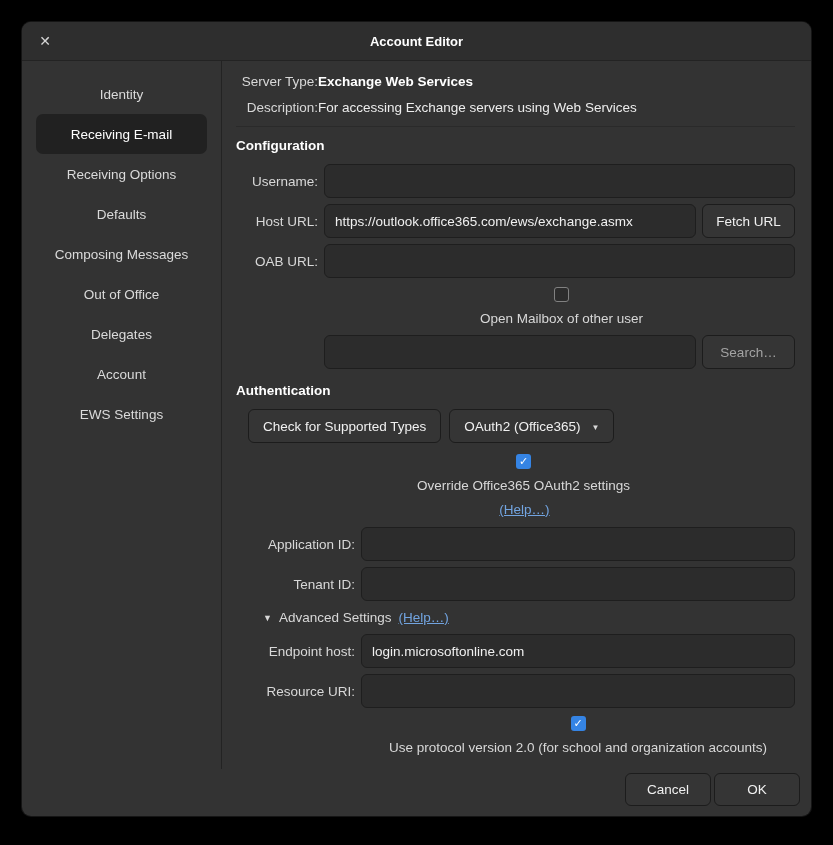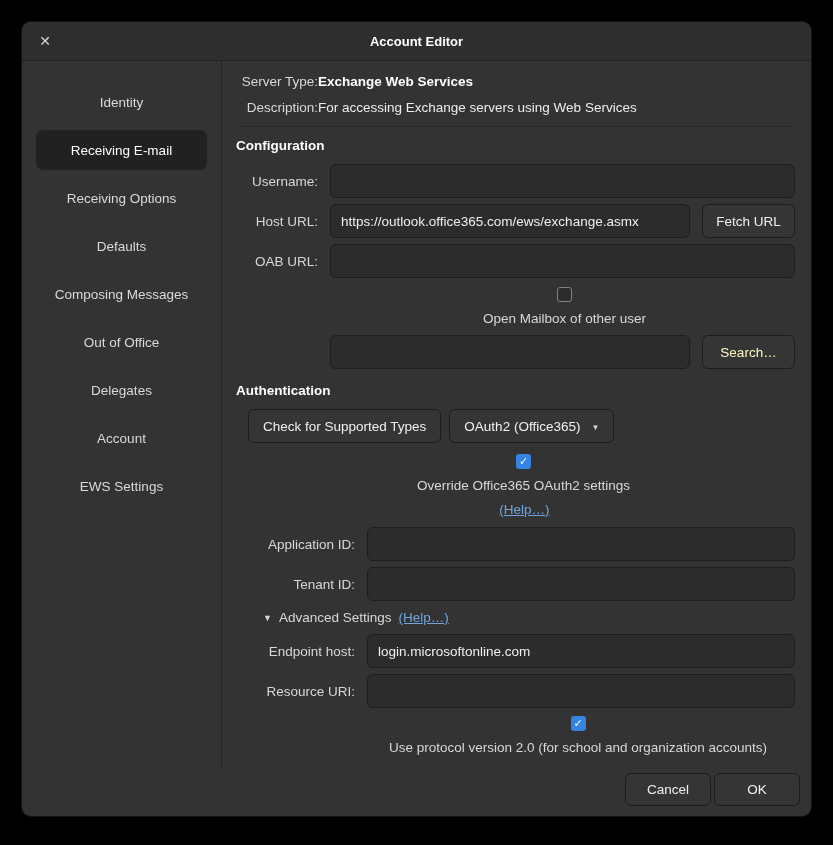--- a/index.html
+++ b/index.html
@@ -21,51 +21,51 @@
   .close-btn {
     position:absolute; left:11px; top:50%; transform:translateY(-50%);
     width:24px; height:24px; display:flex; align-items:center; justify-content:center;
     color:#d6d6d6; font-size:14px; border-radius:5px; cursor:default;
   }
   .win-title { color:#ffffff; font-weight:700; font-size:13px; }
   
   .body { flex:1 1 auto; display:flex; min-height:0; }
   .sidebar { flex:0 0 200px; border-right:1px solid #232323; padding-top:13px; box-sizing:border-box; }
   .side-item {
-    height:40px; margin:8px 14px; display:flex; align-items:center; justify-content:center;
+    height:40px; margin:0 14px; display:flex; align-items:center; justify-content:center;
     font-size:13.5px; color:#dadada; border-radius:7px;
   }
   .side-item.selected { background:#212121; color:#ffffff; }
   .content {
     flex:1 1 auto; padding:13px 16px 0 14px; box-sizing:border-box;
     font-size:13.5px; color:#d8d8d8; overflow:hidden;
   }
   
   .info-row { display:grid; grid-template-columns:82px 1fr; align-items:baseline; margin-bottom:11px; }
   .info-value { color:#ededed; }
   .bold { font-weight:700; color:#ffffff; }
   .separator { height:1px; background:#2a2a2a; margin:10px 0 11px; }
   .section-heading { font-weight:700; color:#ffffff; margin:2px 0 11px; }
   
-  .form-row { display:grid; grid-template-columns:82px 1fr; column-gap:12px; align-items:center; margin-bottom:6px; }
+  .form-row { display:grid; grid-template-columns:82px 1fr; column-gap:6px; align-items:center; margin-bottom:6px; }
   .form-row.with-btn { grid-template-columns:82px 1fr 93px; }
   .form-row.auth { grid-template-columns:119px 1fr; }
   .form-label { text-align:right; color:#d8d8d8; white-space:nowrap; }
   .entry {
     height:34px; width:100%; box-sizing:border-box;
     background:#2c2c2c; border:1px solid #1e1e1e; border-radius:6px;
     color:#f0f0f0; padding:0 10px; font-size:13.5px; font-family:inherit; outline:none;
   }
   .btn {
     height:34px; box-sizing:border-box;
     background:#353535; border:1px solid #1c1c1c; border-radius:6px;
     color:#f0f0f0; font-size:13.5px; font-family:inherit; padding:0 14px;
     display:flex; align-items:center; justify-content:center; white-space:nowrap; cursor:default;
   }
-  .btn.disabled { color:#fef9c3; }
+  .btn.disabled { color:#a3a3a3; }
   
   .checkbox-row { display:flex; align-items:center; gap:9px;flex-direction:column; }
   .checkbox { width:15px; height:15px; border-radius:3px; box-sizing:border-box; flex:0 0 auto; }
   .checkbox.unchecked { background:#2c2c2c; border:1px solid #818181; }
   .checkbox.checked {
     background:#3584e4; display:flex; align-items:center; justify-content:center;
     color:#ffffff; font-size:11px; font-weight:700; line-height:1;
   }
   .link { color:#72a4e0; text-decoration:underline; cursor:pointer; }
   

